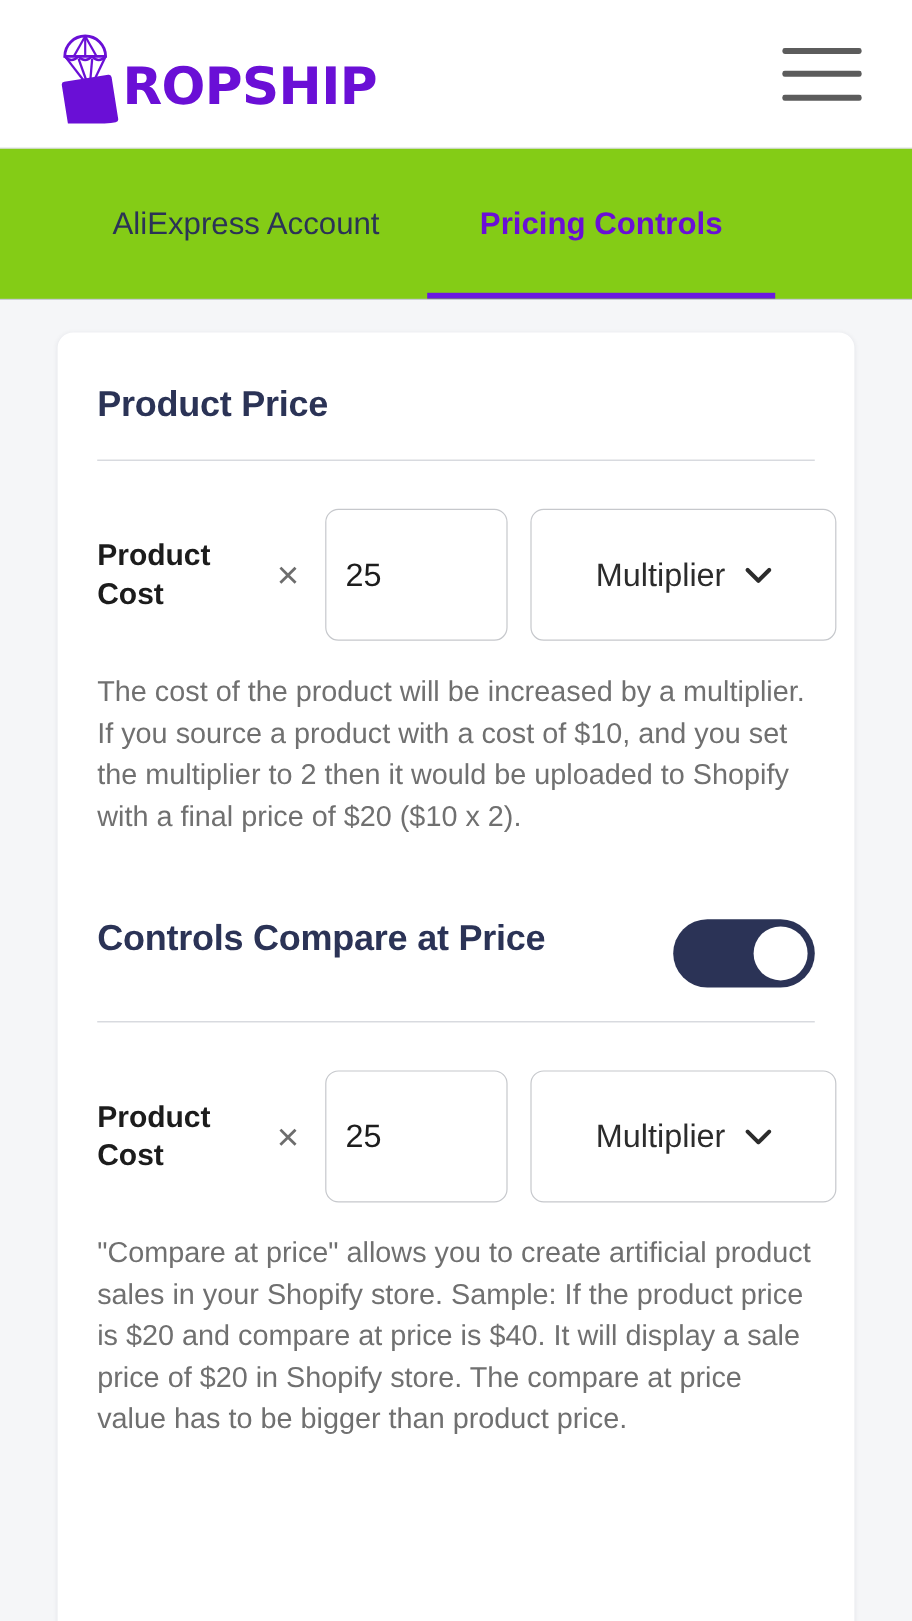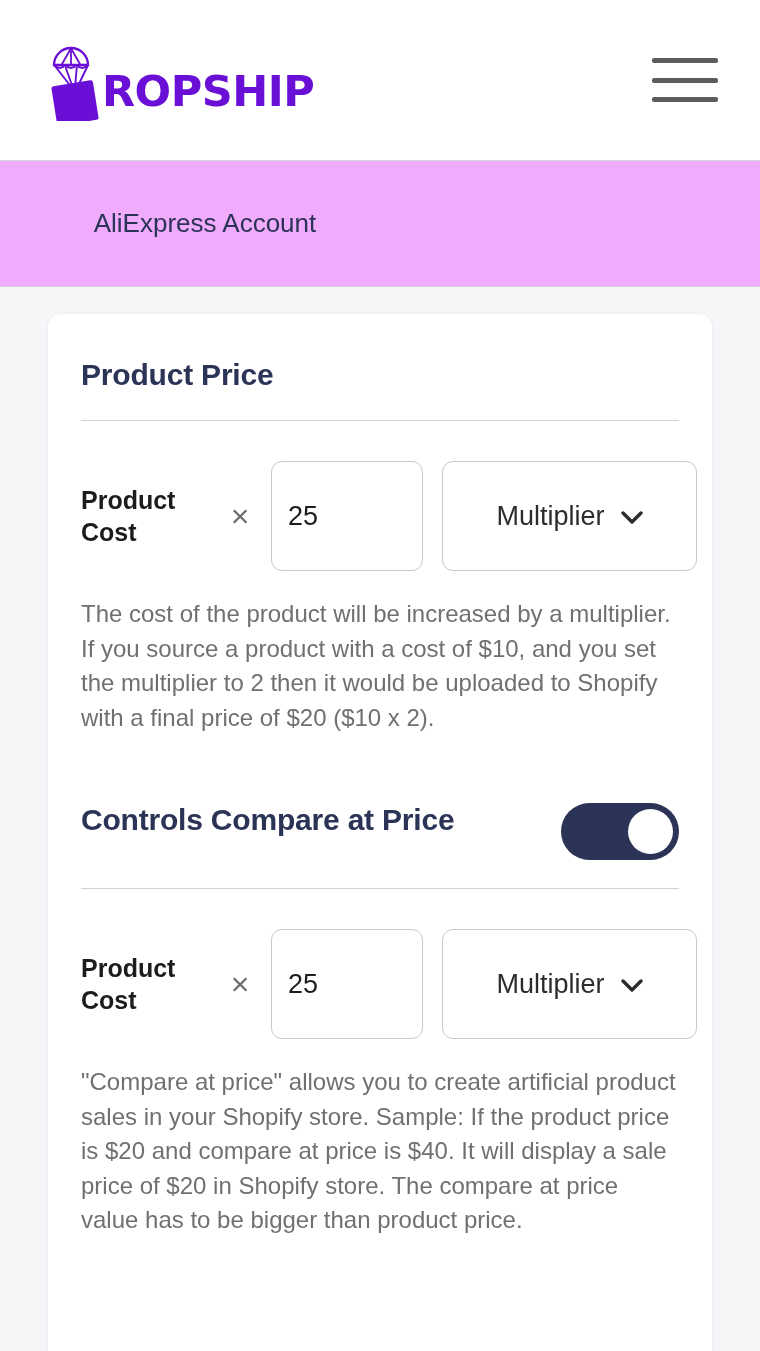--- a/index.html
+++ b/index.html
@@ -11,21 +11,21 @@
   }
 
   body {
     font-family: "Liberation Sans", sans-serif;
     background: #f5f6f8;
     -webkit-font-smoothing: antialiased;
   }
 
   
   .header {
-    height: 161px;
+    height: 124px;
     background: #ffffff;
     border-bottom: 1px solid #d4d7dd;
     display: flex;
     align-items: center;
     justify-content: space-between;
     padding: 0 42px 0 48px;
     position: relative;
   }
 
   .brand {
@@ -66,21 +66,21 @@
     display: block;
     width: 100%;
     height: 5px;
     border-radius: 2px;
     background: #5c5c5c;
   }
 
   
   .tabbar {
     height: 126px;
-    background: #f0abfc;
+    background: #84cc16;
     border-bottom: 1px solid #c8ccd4;
     display: flex;
     align-items: stretch;
     position: relative;
     overflow: hidden;
   }
 
   .tab {
     display: flex;
     align-items: center;
@@ -280,20 +280,23 @@
       <span></span>
   </div>
 </div>
 
 <div class="tabbar">
   <div class="tab tab-0">
     
   </div>
   <div class="tab tab-1">
     <span>AliExpress Account</span>
+  </div>
+  <div class="tab tab-2 active">
+    <span>Pricing Controls</span>
   </div>
 </div>
 
 <div class="main">
   <div class="card">
 
     <div class="section-head-row">
       <div class="section-title">Product Price</div>
     </div>
     <div class="divider"></div>

